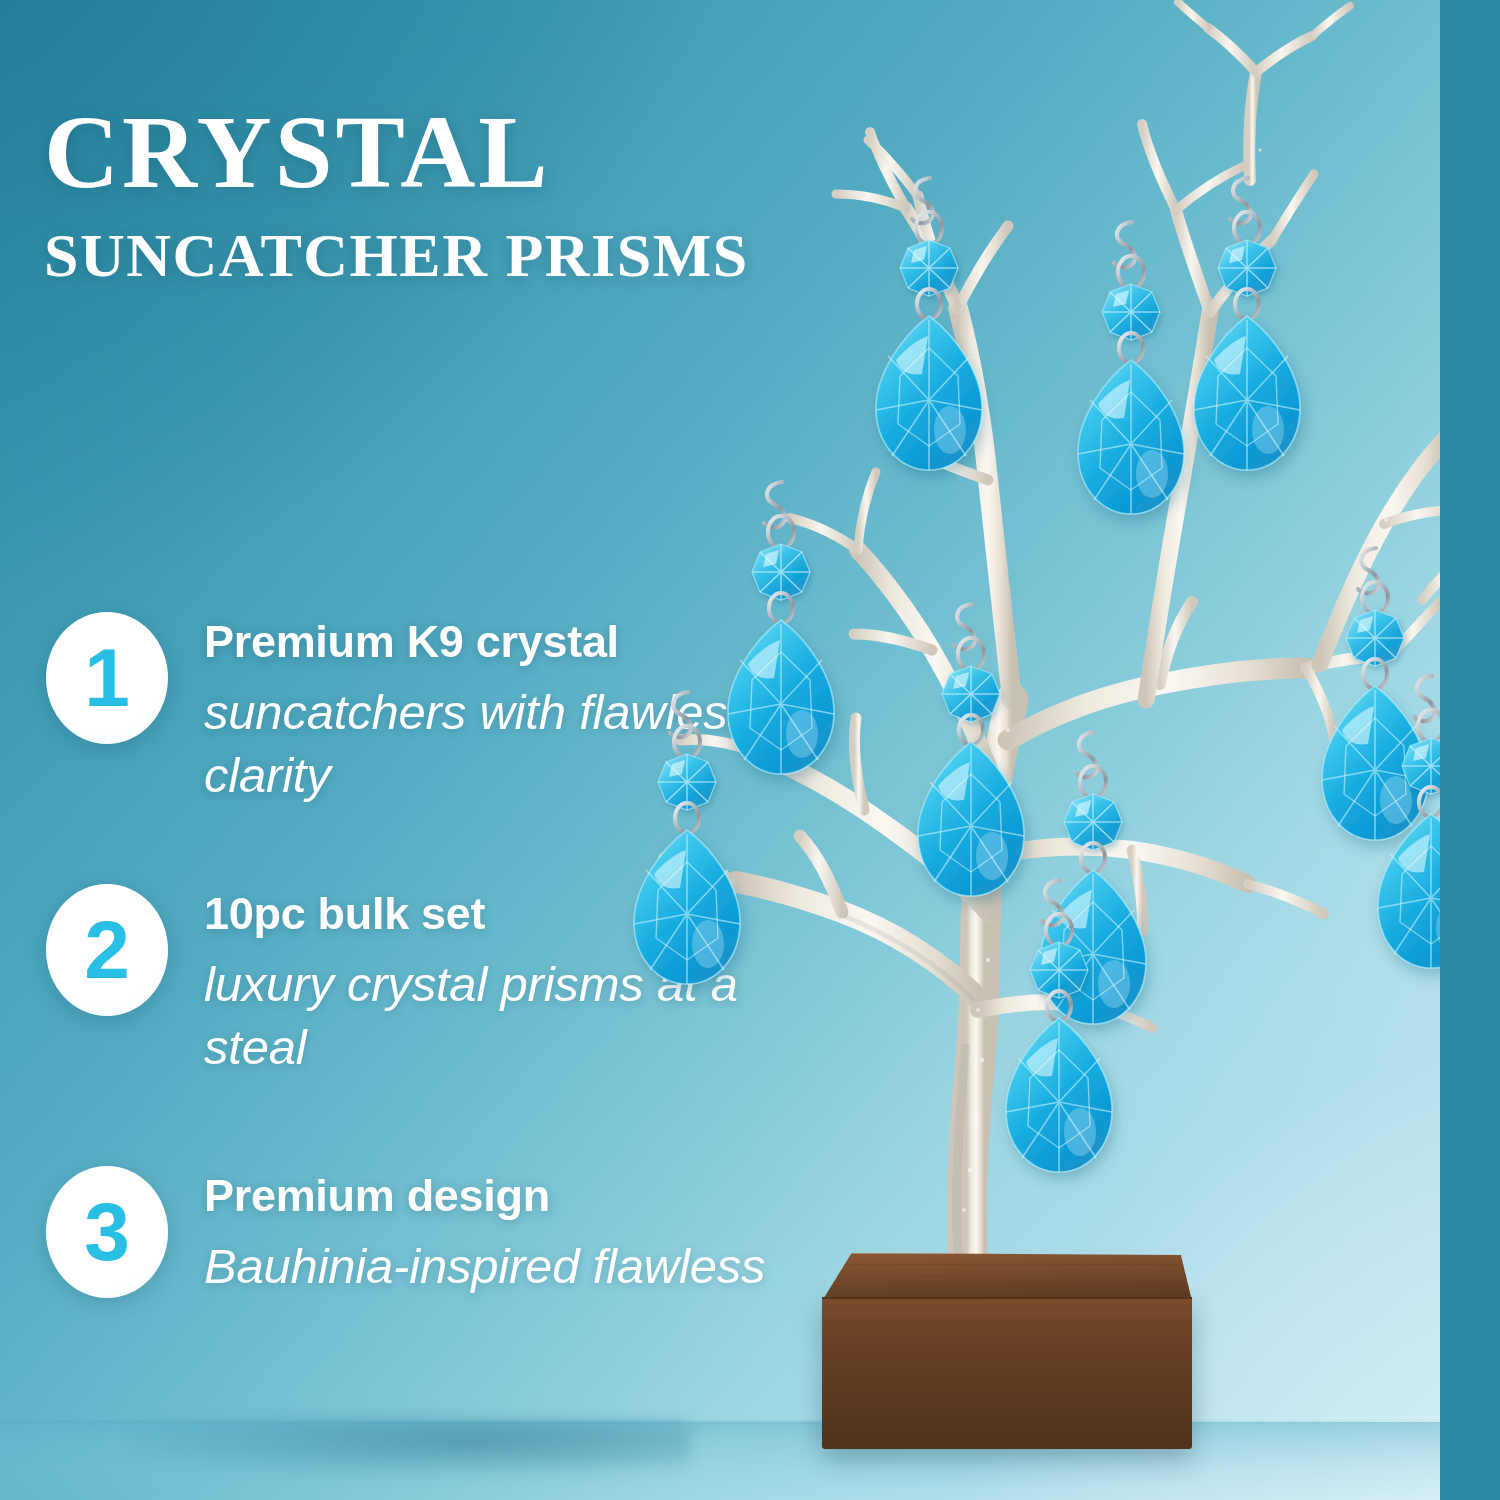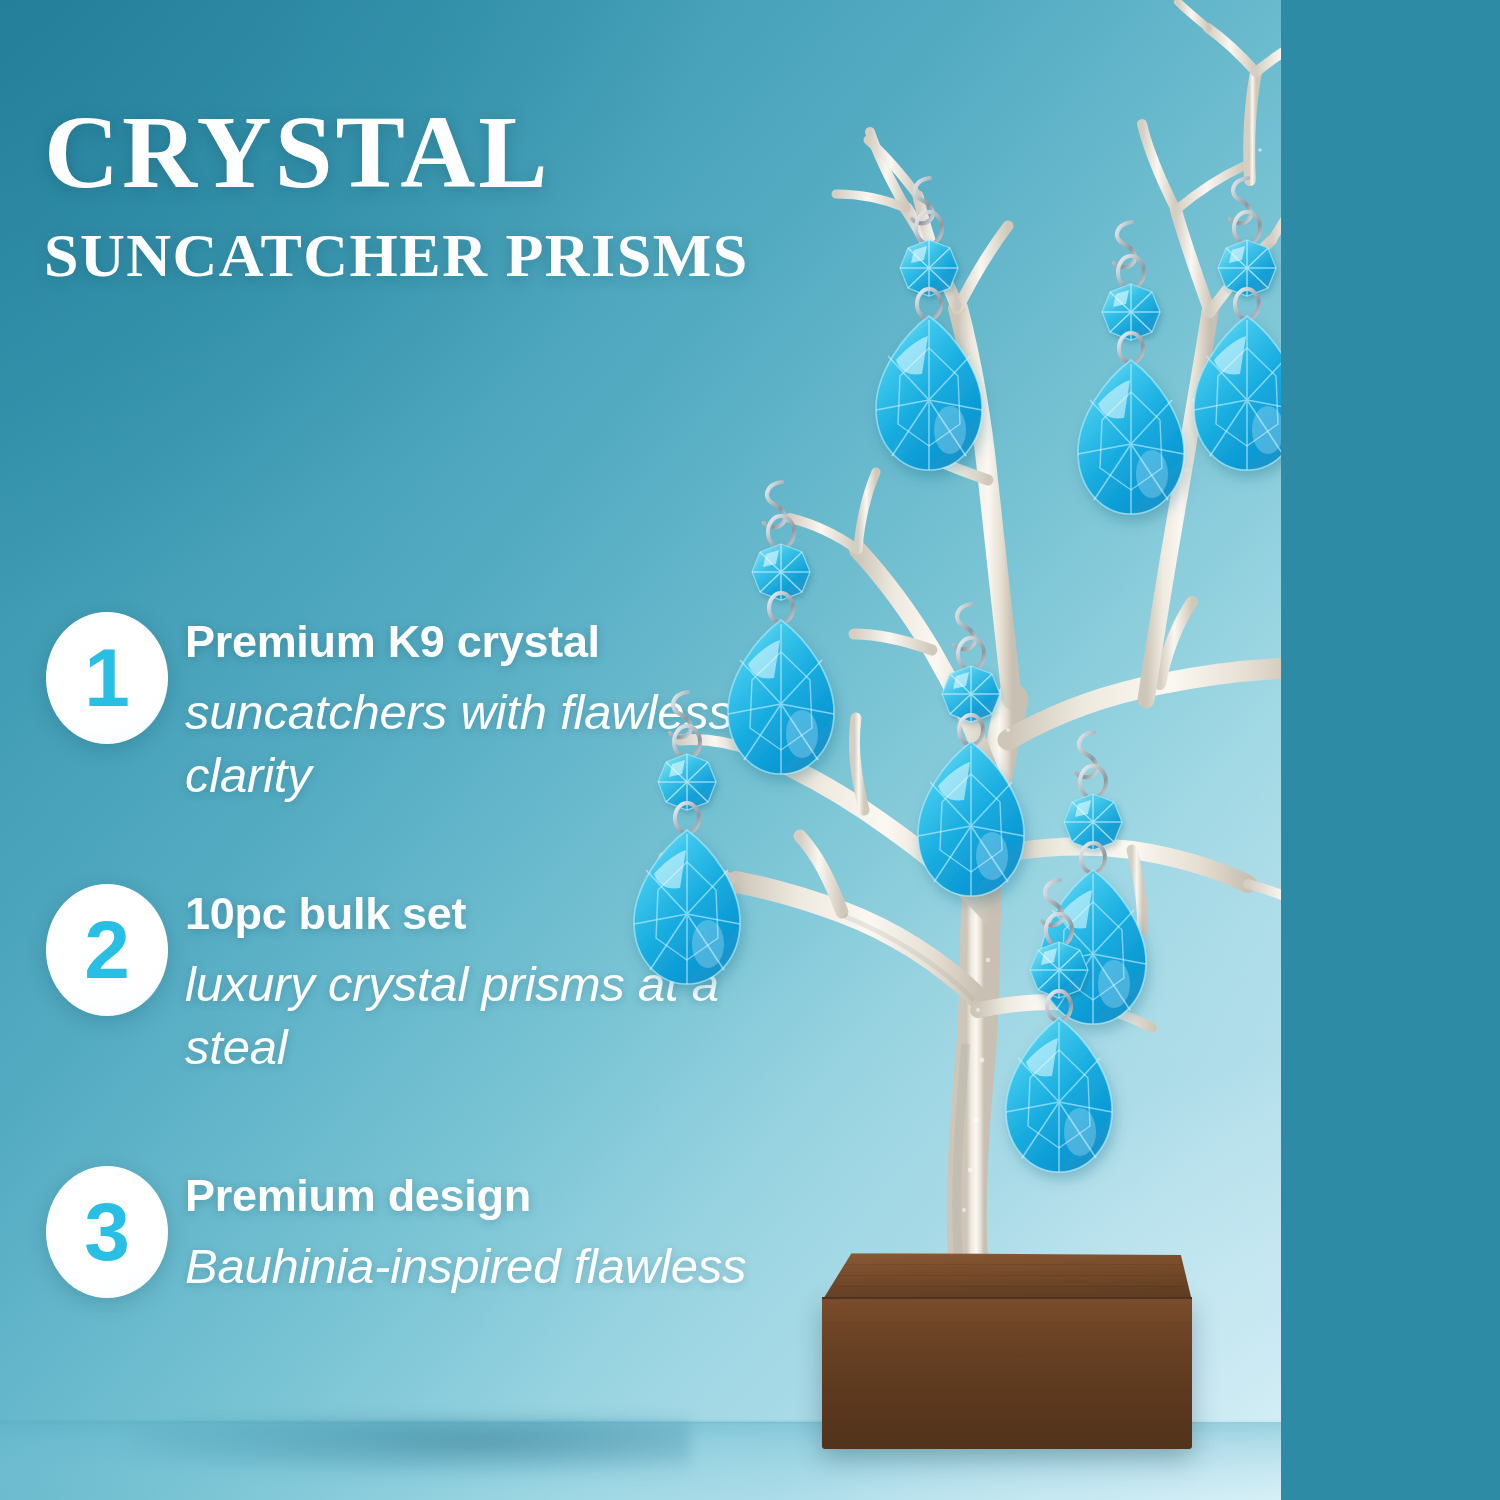--- a/index.html
+++ b/index.html
@@ -2,21 +2,21 @@
 <html><head>
 <meta charset="utf-8">
 <style>
   html,body{margin:0;padding:0;}
   body{
     width:1500px;height:1500px;overflow:hidden;
     font-family:"Liberation Sans", sans-serif;
     background:#2e8ba5;
   }
   #stage{
-    position:relative;width:1281px;height:1500px;overflow:hidden;
+    position:relative;width:1440px;height:1500px;overflow:hidden;
     background:
       radial-gradient(ellipse 1500px 1300px at 112% 108%, rgba(232,248,252,.95) 0%, rgba(205,234,243,.72) 22%, rgba(160,212,228,.38) 45%, rgba(120,188,210,0) 68%),
       radial-gradient(ellipse 1200px 1100px at -8% -10%, rgba(28,116,144,.78) 0%, rgba(36,128,155,.45) 38%, rgba(60,150,172,0) 70%),
       linear-gradient(131deg,#2e8ba5 0%,#3d9ab2 20%,#53abc2 38%,#76c2d3 56%,#9ed7e3 72%,#bfe6ef 86%,#d2eef5 100%);
   }
   
   #plane{
     position:absolute;left:0;right:0;top:1422px;height:78px;
     background:linear-gradient(180deg,rgba(96,178,200,.50) 0%,rgba(110,188,208,.34) 26%,rgba(126,198,216,.16) 62%,rgba(140,206,222,0) 100%);
   }
@@ -45,21 +45,21 @@
     width:122px;height:132px;border-radius:50%;
     background:radial-gradient(circle at 38% 32%,#ffffff 0%,#ffffff 62%,#f2fbfe 100%);
     box-shadow:0 5px 20px rgba(12,66,88,.22);
     display:flex;align-items:center;justify-content:center;
     flex:0 0 auto;
   }
   .badge span{
     font-family:"Liberation Sans", sans-serif;font-weight:700;
     font-size:82px;line-height:1;color:#29bee3;
   }
-  .ftext{margin-left:17px;padding-top:6px;color:#fff;max-width:560px;}
+  .ftext{margin-left:36px;padding-top:6px;color:#fff;max-width:560px;}
   .ftitle{
     font-weight:700;font-size:45px;line-height:1.08;letter-spacing:-.3px;
     text-shadow:0 2px 10px rgba(10,60,80,.26);
   }
   .fsub{
     font-weight:400;font-size:49px;line-height:1.30;margin-top:14px;letter-spacing:-.2px;
     text-shadow:0 2px 9px rgba(10,60,80,.22);
     font-style:italic;
   }
   #f3 .fsub{white-space:nowrap;}

